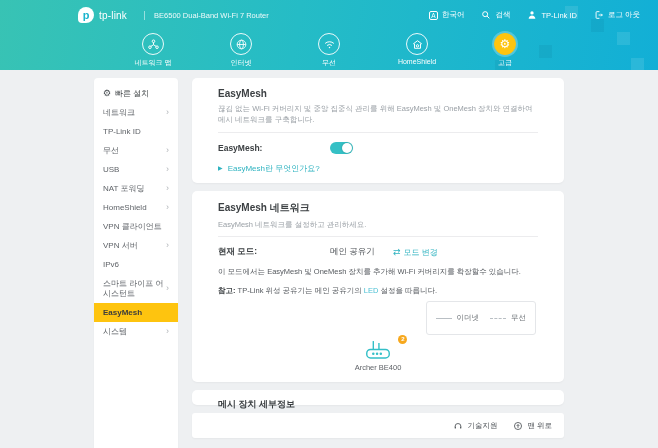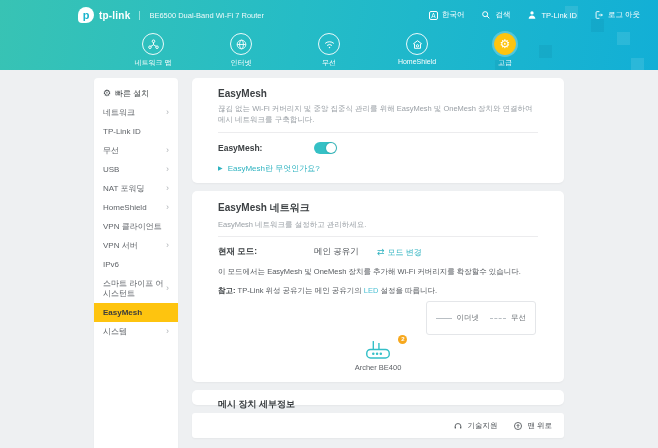--- a/index.html
+++ b/index.html
@@ -9,22 +9,22 @@
 
   
   .topband { position:relative; height:70px; background:linear-gradient(100deg,#38c3b4 0%,#25bcc6 45%,#12afd6 100%); overflow:hidden; }
   .sq { position:absolute; width:13px; height:13px; }
   .sq.light { background:rgba(255,255,255,.10); }
   .sq.dark { background:rgba(0,40,60,.06); }
 
   .hdr { position:relative; height:30px; display:flex; align-items:center; padding:0 18px 0 78px; color:#fff; }
   .brandwrap { display:flex; align-items:center; gap:5px; }
   .logomark { width:16px; height:16px; background:#fff; border-radius:50% 50% 50% 4px; color:#1cb4cd; font-weight:bold; font-size:11px; display:flex; align-items:center; justify-content:center; }
-  .brandname { font-size:10px; font-weight:bold; letter-spacing:.2px; }
-  .model { font-size:7.5px; color:rgba(255,255,255,.92); margin-left:9px; padding-left:9px; border-left:1px solid rgba(255,255,255,.5); }
+  .brandname { font-size:10px; font-weight:normal; letter-spacing:.2px; }
+  .model { font-size:7.5px; color:rgba(255,255,255,.92); margin-left:17px; padding-left:9px; border-left:1px solid rgba(255,255,255,.5); }
   .hdr-actions { margin-left:auto; display:flex; align-items:center; gap:17px; }
   .hdr-act { display:flex; align-items:center; gap:4px; font-size:7.5px; color:#fff; cursor:pointer; }
   .hdr-act svg { display:block; }
   .lang-badge { width:9px; height:9px; border:1px solid #fff; border-radius:2px; font-size:6.5px; line-height:8px; text-align:center; display:inline-block; }
   .lang-badge::before { content:"A"; }
 
   .nav { height:40px; display:flex; justify-content:center; align-items:flex-start; gap:36px; padding-top:3px; position:relative; }
   .nav-item { display:flex; flex-direction:column; align-items:center; gap:3px; cursor:pointer; width:52px; }
   .nav-circle { width:22px; height:22px; border:1.2px solid rgba(255,255,255,.9); border-radius:50%; display:flex; align-items:center; justify-content:center; }
   .nav-item.active .nav-circle { background:#fec40f; border-color:#fec40f; box-shadow:0 0 0 2px rgba(255,255,255,.25); }
@@ -48,21 +48,21 @@
   
   .main { width:372px; display:flex; flex-direction:column; gap:8px; }
   .card { background:#fff; border-radius:5px; box-shadow:0 1px 2px rgba(0,0,0,.04); }
   .card-pad { padding:10px 26px 0; }
   .card-title { font-size:10px; font-weight:bold; color:#3c4043; }
   .card-sub { font-size:7.5px; color:#9aa0a6; line-height:1.5; margin-top:4px; }
   .divider { border-bottom:1px solid #ececee; margin-top:6px; }
 
   .card1 { height:105px; }
   .row { display:flex; align-items:center; margin-top:9px; }
-  .row-label { font-size:8.5px; font-weight:bold; color:#3c4043; width:96px; }
+  .row-label { font-size:8.5px; font-weight:bold; color:#3c4043; width:112px; }
   .toggle { width:23px; height:12px; background:#35c0c5; border-radius:6px; position:relative; cursor:pointer; }
   .toggle::after { content:""; position:absolute; right:1px; top:1px; width:10px; height:10px; background:#fff; border-radius:50%; box-shadow:0 0 2px rgba(0,0,0,.25); }
   .note { font-size:7.5px; color:#55595e; margin-top:8px; line-height:1.4; }
   .note b { color:#3c4043; }
   .tlink { color:#4cc0d4; text-decoration:none; cursor:pointer; }
   .learn { display:flex; align-items:center; gap:5px; margin-top:9px; font-size:8px; color:#2fb3c0; cursor:pointer; }
   .tri { font-size:6px; line-height:1; }
   .tri::before { content:"▶"; }
 
   .card2 { height:191px; }

